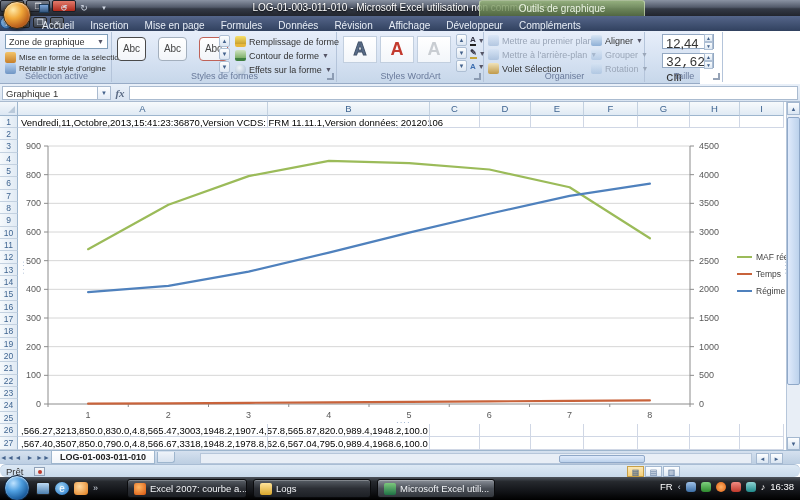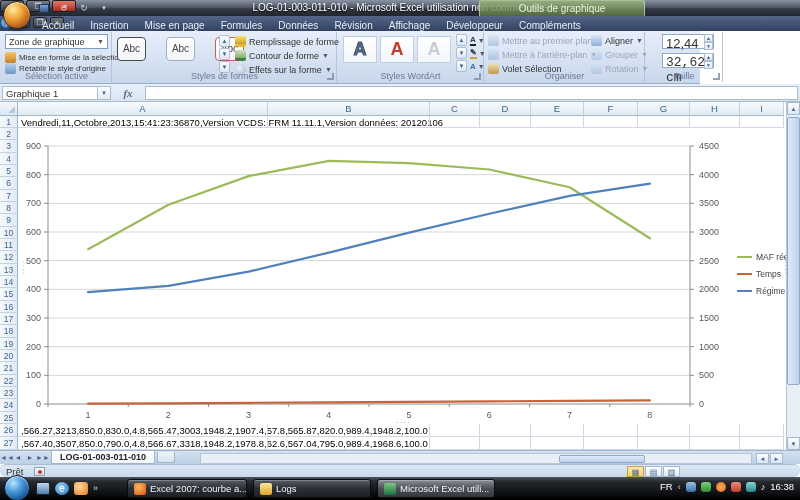--- a/index.html
+++ b/index.html
@@ -61,21 +61,21 @@
     border-left:2px solid #7d8da5; border-bottom:2px solid #7d8da5; transform:rotate(-90deg); opacity:.8; }
   .rbtn-row { position:absolute; font-size:9px; color:#333; white-space:nowrap;
     display:flex; align-items:center; gap:3px; }
   .rbtn-row .ricon { width:11px; height:11px; border-radius:2px; display:inline-block; }
   .arrow { font-size:7px; color:#556; }
   .disabled, .disabled .arrow { color:#9aa6b8; }
   .disabled .ricon { opacity:.45; }
   .combo { position:absolute; background:#fff; border:1px solid #7f9db9; height:15px;
     font-size:9px; padding:1px 3px; display:flex; justify-content:space-between; align-items:center; }
   .abc { width:29px; height:24px; background:linear-gradient(#fff,#f2f5f9); border-radius:4px;
-    text-align:center; line-height:22px; font-size:10px; color:#444; margin-right:20px; }
+    text-align:center; line-height:22px; font-size:10px; color:#444; margin-right:12px; }
   .scrollcol { width:11px; height:38px; display:flex; flex-direction:column; gap:1px; }
   .scrollcol span { flex:1; background:linear-gradient(#fdfefe,#dce6f2); border:1px solid #aebfd4;
     font-size:6px; color:#44628c; text-align:center; line-height:10px; border-radius:2px; }
   .wa-letter { width:34px; height:27px; background:linear-gradient(#fff,#f3f6fa); border:1px solid #c2cfdf;
     text-align:center; font-size:18px; font-weight:bold; line-height:25px; margin-right:3px; }
   .wa-minis { display:flex; flex-direction:column; gap:1px; }
   .wa-minis .wm { width:22px; height:12px; font-size:8px; display:flex; align-items:center; gap:2px;
     padding-left:2px; color:#334; }
   .spinbox { position:absolute; width:52px; height:15px; background:#fff; border:1px solid #93a8c2;
     font-size:13px; padding:1px 10px 0 3px; }
@@ -84,21 +84,21 @@
     background:linear-gradient(#fbfdfe,#dde7f2); border:1px solid #aebfd4; }
 
   
   .formulabar { left:0; top:84px; width:800px; height:18px;
     background:linear-gradient(#e9f0f9,#d9e4f1); border-bottom:1px solid #aabbd0;
     display:flex; align-items:center; }
   .namebox { margin-left:2px; width:96px; height:14px; background:#fff; border:1px solid #aabbd0;
     font-size:9.5px; padding:1px 3px; }
   .namebox-dd { width:13px; height:14px; border:1px solid #aabbd0; border-left:none; background:linear-gradient(#fdfeff,#e4ecf6);
     font-size:6px; text-align:center; line-height:13px; color:#44628c; }
-  .fx { width:34px; text-align:center; font-family:"Liberation Serif",serif; font-style:italic;
+  .fx { width:18px; text-align:center; font-family:"Liberation Serif",serif; font-style:italic;
     font-weight:bold; font-size:11px; color:#5a6a84; }
   .formula-input { flex:1; height:14px; background:#fff; border:1px solid #aabbd0; margin-right:2px;
     font-size:9.5px; padding:1px 3px; }
 
   
   .sheet { left:0; top:102px; width:800px; height:348px; background:#fff; }
   .corner { left:0; top:0; width:18px; height:14px; background:linear-gradient(#f3f7fb,#dce7f3);
     border-right:1px solid #9eb6ce; border-bottom:1px solid #9eb6ce; }
   .corner:after { content:""; position:absolute; right:2px; bottom:2px;
     border-left:7px solid transparent; border-bottom:7px solid #b9c9da; }

